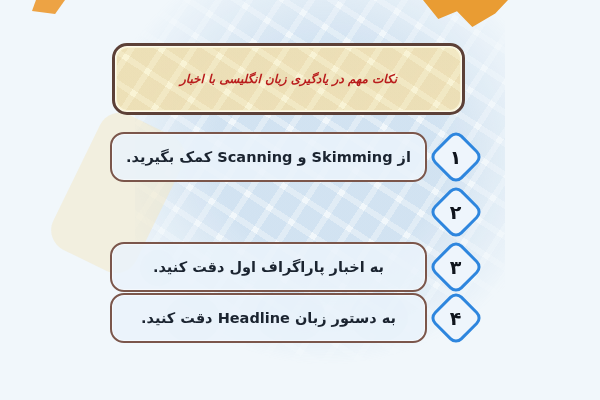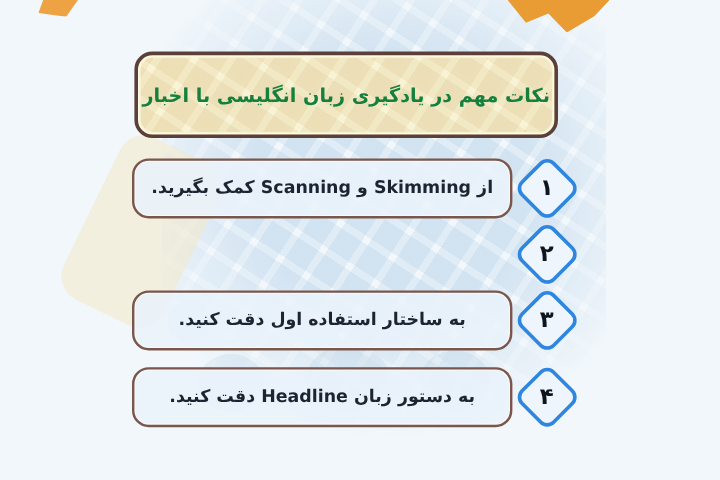--- a/index.html
+++ b/index.html
@@ -54,27 +54,27 @@
     display:flex;align-items:center;justify-content:center;
   }
   .title-lattice{
     position:absolute;inset:2px;border-radius:11px;overflow:hidden;
     background:
       repeating-linear-gradient(33deg,  rgba(205,175,110,0.16) 0 20px, transparent 20px 26px),
       repeating-linear-gradient(-57deg, rgba(205,175,110,0.16) 0 20px, transparent 20px 26px);
   }
   .title-text{
     position:relative;
-    font-size:16px;font-weight:bold;color:#15803d;
-    white-space:nowrap;letter-spacing:0;
+    font-size:12px;font-weight:bold;color:#b91c1c;
+    white-space:nowrap;letter-spacing:0;font-style:italic;
   }
 
   
   .row{position:absolute;left:0;width:600px;height:50px;}
-  .row.r1{top:132px;} .row.r2{top:187px;} .row.r3{top:242px;} .row.r4{top:306px;border-radius:23px;}
+  .row.r1{top:132px;} .row.r2{top:187px;} .row.r3{top:242px;} .row.r4{top:293px;border-radius:23px;}
   .item-card{
     position:absolute;left:110px;top:0;width:317px;height:50px;
     box-sizing:border-box;
     background:rgba(233,242,250,0.88);
     border:2.5px solid #7B564B;
     border-radius:14px;
     box-shadow:inset 0 0 0 1px rgba(255,255,255,0.5);
     display:flex;align-items:center;justify-content:center;
     padding:16px 14px;
   }
@@ -134,21 +134,21 @@
   <div class="row r2">
     <div class="badge">
       <div class="badge-diamond">
         <span class="badge-number">۲</span>
       </div>
     </div>
   </div>
 
   <div class="row r3">
     <div class="item-card">
-      <span class="item-text" dir="rtl">به ساختار استفاده اول دقت کنید.</span>
+      <span class="item-text" dir="rtl">به اخبار پاراگراف اول دقت کنید.</span>
     </div>
     <div class="badge">
       <div class="badge-diamond">
         <span class="badge-number">۳</span>
       </div>
     </div>
   </div>
 
   <div class="row r4">
     <div class="item-card">

